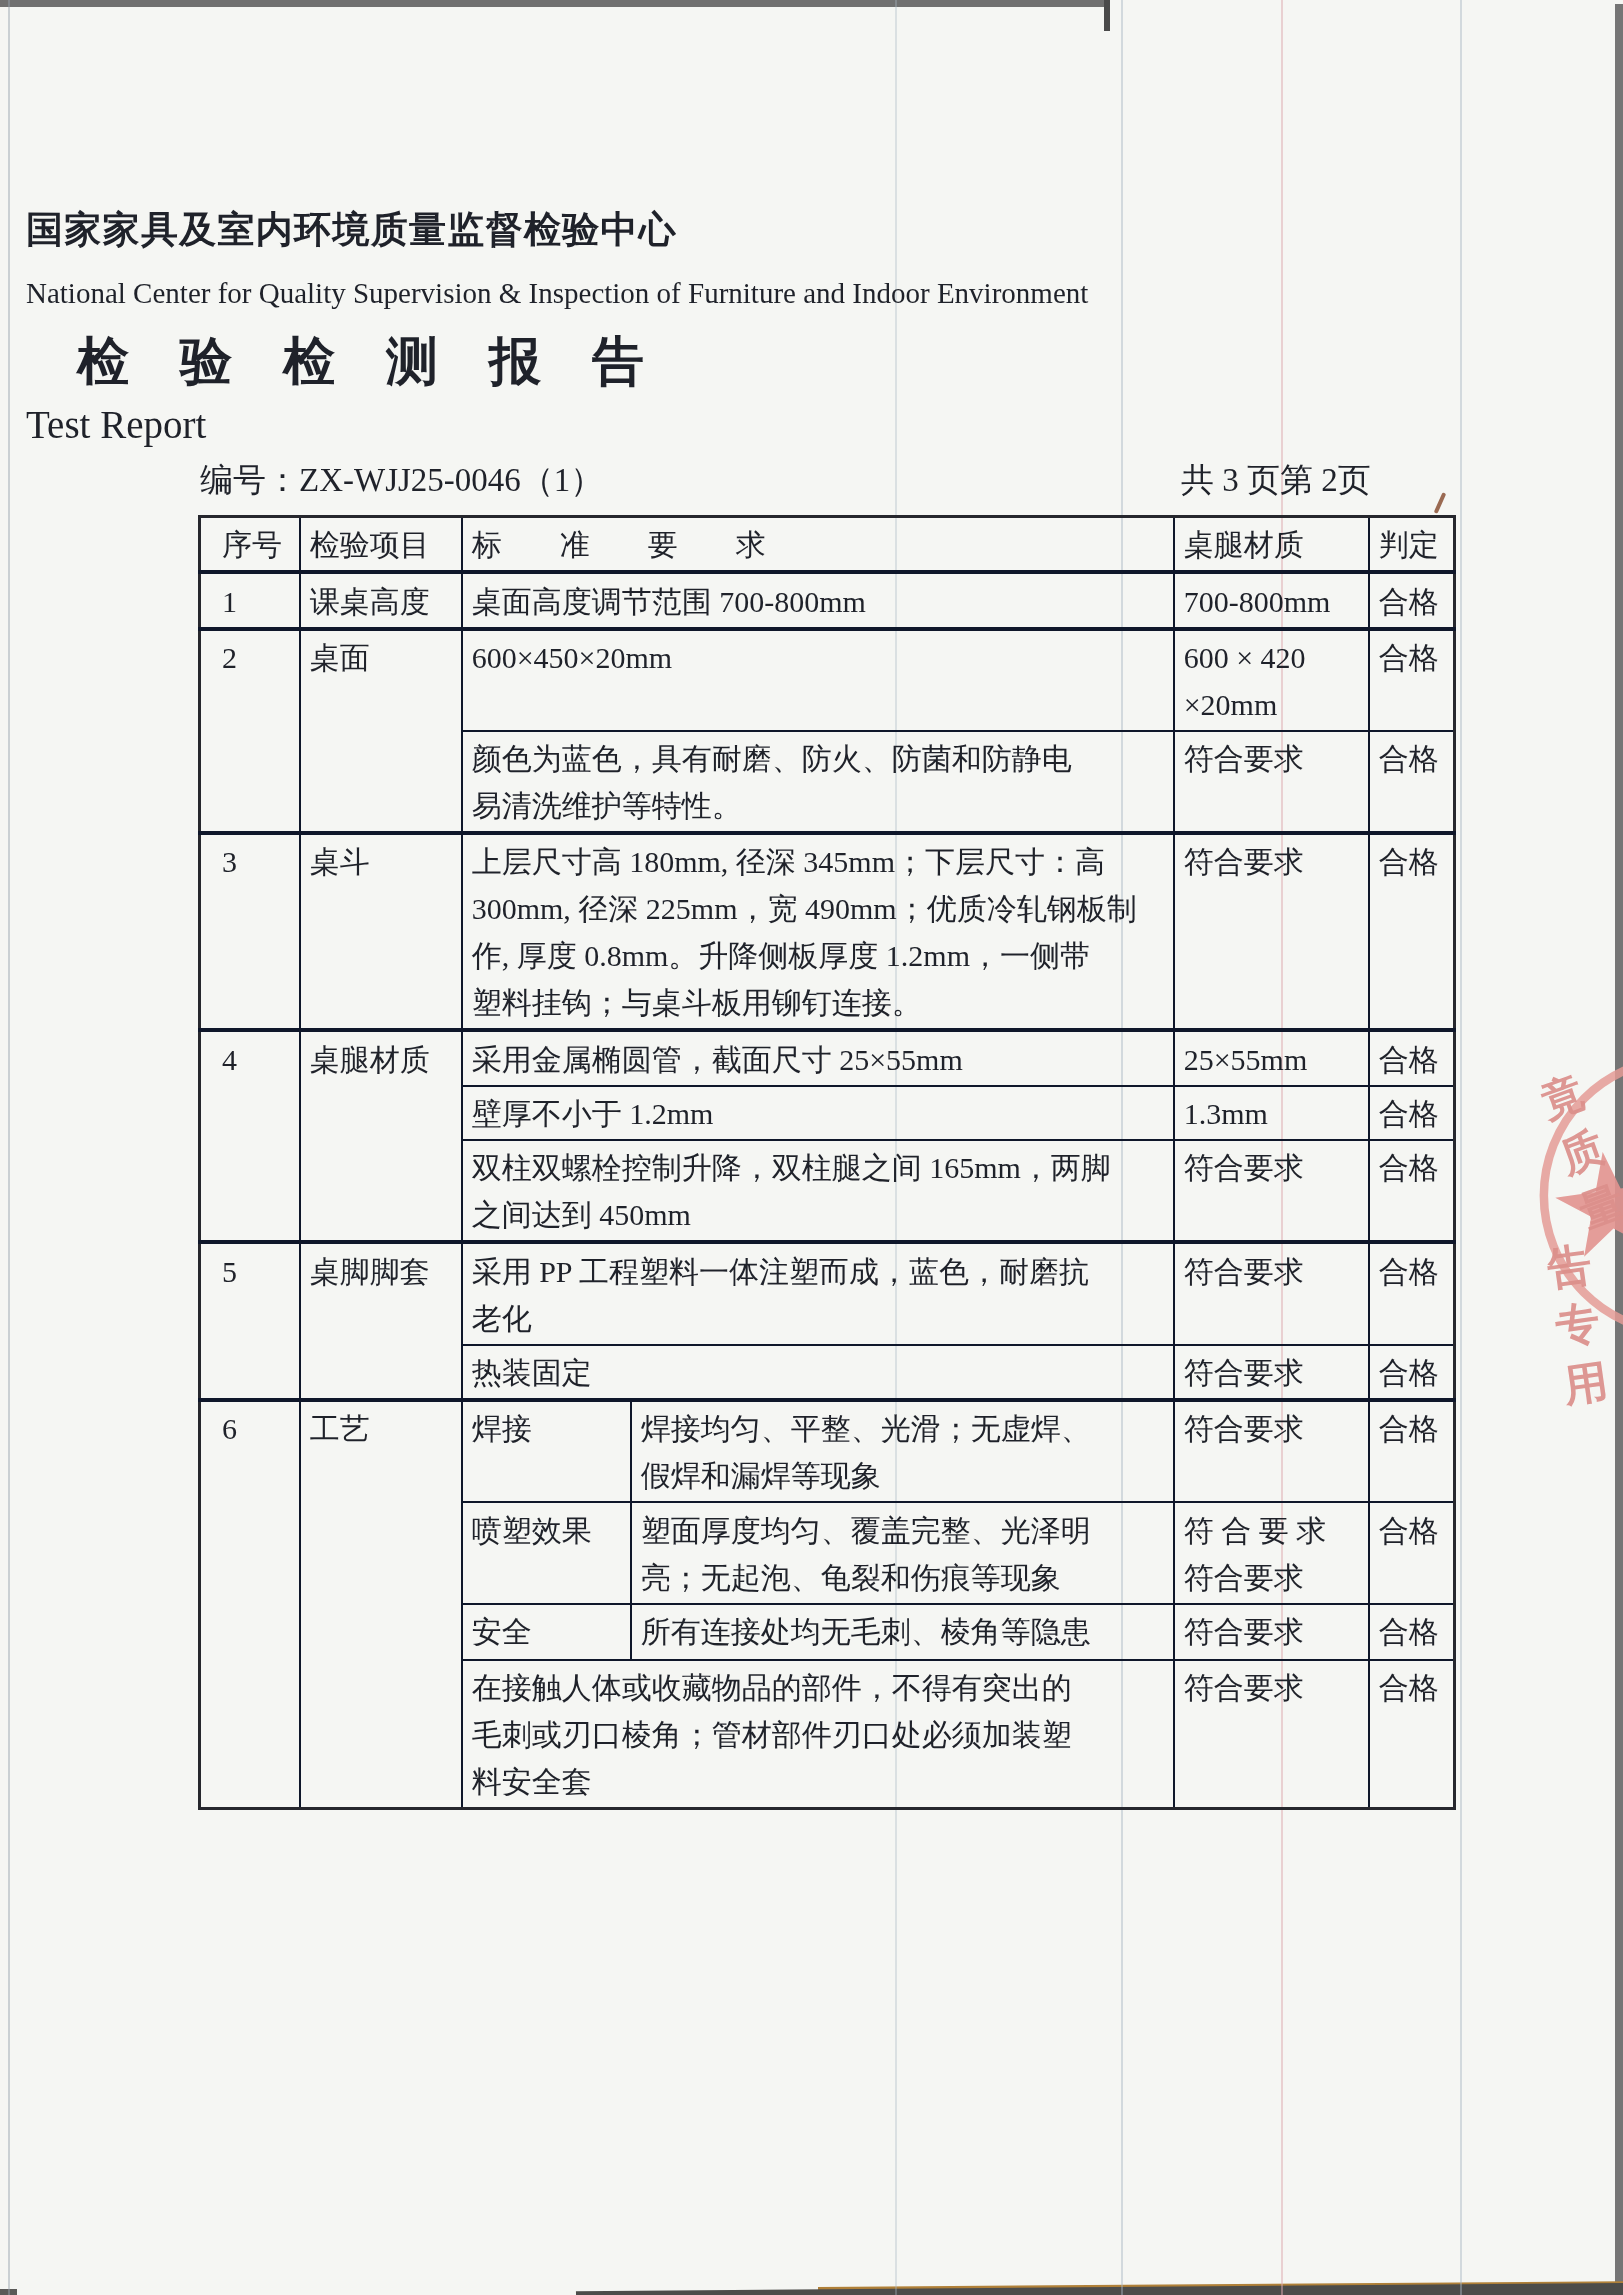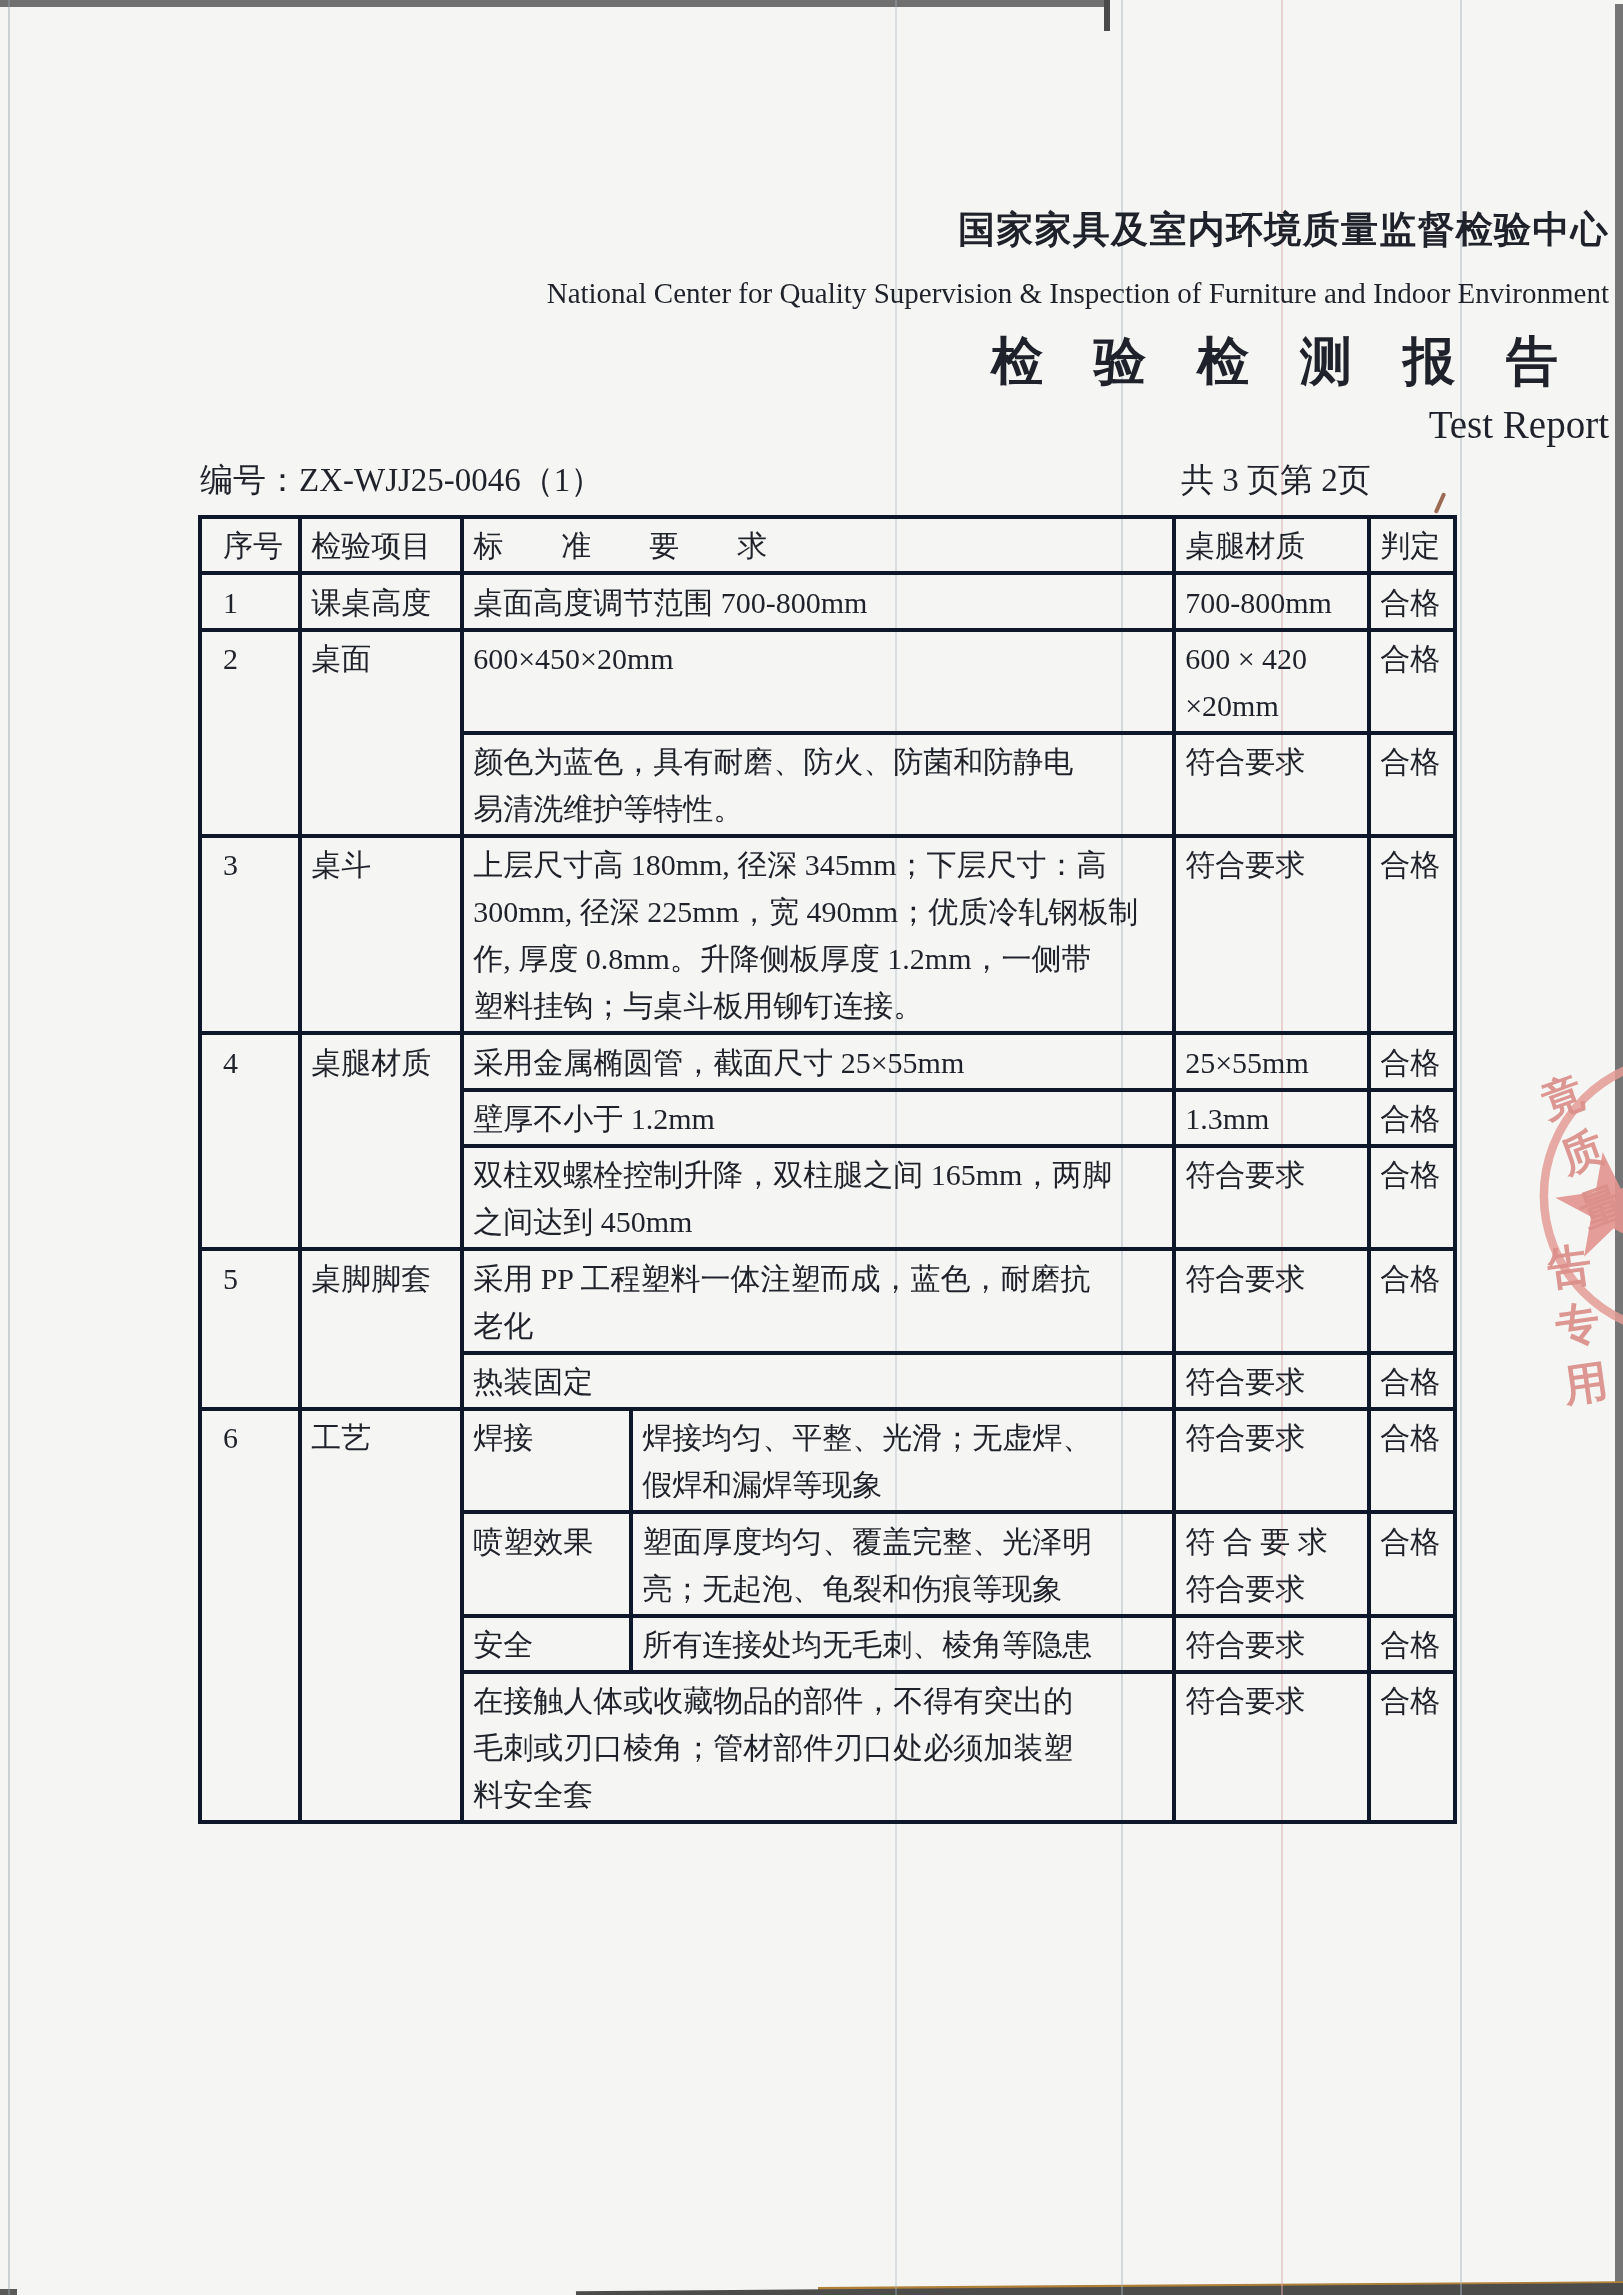--- a/index.html
+++ b/index.html
@@ -19,36 +19,36 @@
   .edge-bottom-gold{position:absolute;left:818px;top:2284px;width:824px;height:3.3px;background:#b08038;transform:rotate(-0.4deg);}
   .edge-bl-nub{position:absolute;left:0;top:2289px;width:17px;height:6.5px;background:#5a5a58;}
   .crease{position:absolute;top:0;height:2295px;width:2px;}
   .crease.c1{left:7.9px;background:rgba(150,162,172,0.45);}
   .crease.c2{left:895px;background:rgba(168,182,196,0.35);}
   .crease.c3{left:1121px;background:rgba(168,182,196,0.45);}
   .crease.c4{left:1281px;background:rgba(222,170,176,0.5);}
   .crease.c5{left:1460px;background:rgba(168,182,196,0.45);}
   .artifact-comma{position:absolute;left:1438px;top:492px;width:3.9px;height:22px;background:#9a6a52;border-radius:2px;transform:rotate(24deg);}
   
-  .hdr{position:absolute;left:19px;width:1590px;text-align:right;}
+  .hdr{position:absolute;left:26px;width:1590px;text-align:left;}
   .org-cn{top:205px;font-family:"Liberation Sans", sans-serif;font-weight:bold;font-size:37px;letter-spacing:1.3px;}
   .org-en{top:277px;font-size:29px;}
   .title-cn{top:327px;font-family:"Liberation Sans", sans-serif;font-weight:bold;font-size:52px;letter-spacing:51px;padding-left:51px;box-sizing:border-box;}
   .title-en{top:402px;font-size:39px;}
   .no-line{position:absolute;left:200px;top:458px;font-size:33px;}
   .pagination{position:absolute;left:1181px;top:458px;font-size:33px;}
   
   table.report{
     position:absolute;left:198px;top:515px;
     width:1255px;
     border-collapse:collapse;table-layout:fixed;
     border:3.9px solid #26272d;
   }
   .report td,.report th{
-    border:4px solid #0f172a;
+    border:2px solid #0f172a;
     vertical-align:top;
     padding:3.3px 6.5px 2px 9.2px;
     font-size:30px;line-height:47px;
     font-weight:normal;text-align:left;
     white-space:pre-line;
     overflow:hidden;
   }
   .report .c-no{padding-left:21px;}
   .report .spread{letter-spacing:58px;font-family:Liberation Serif, serif;}
   .report .bb,

